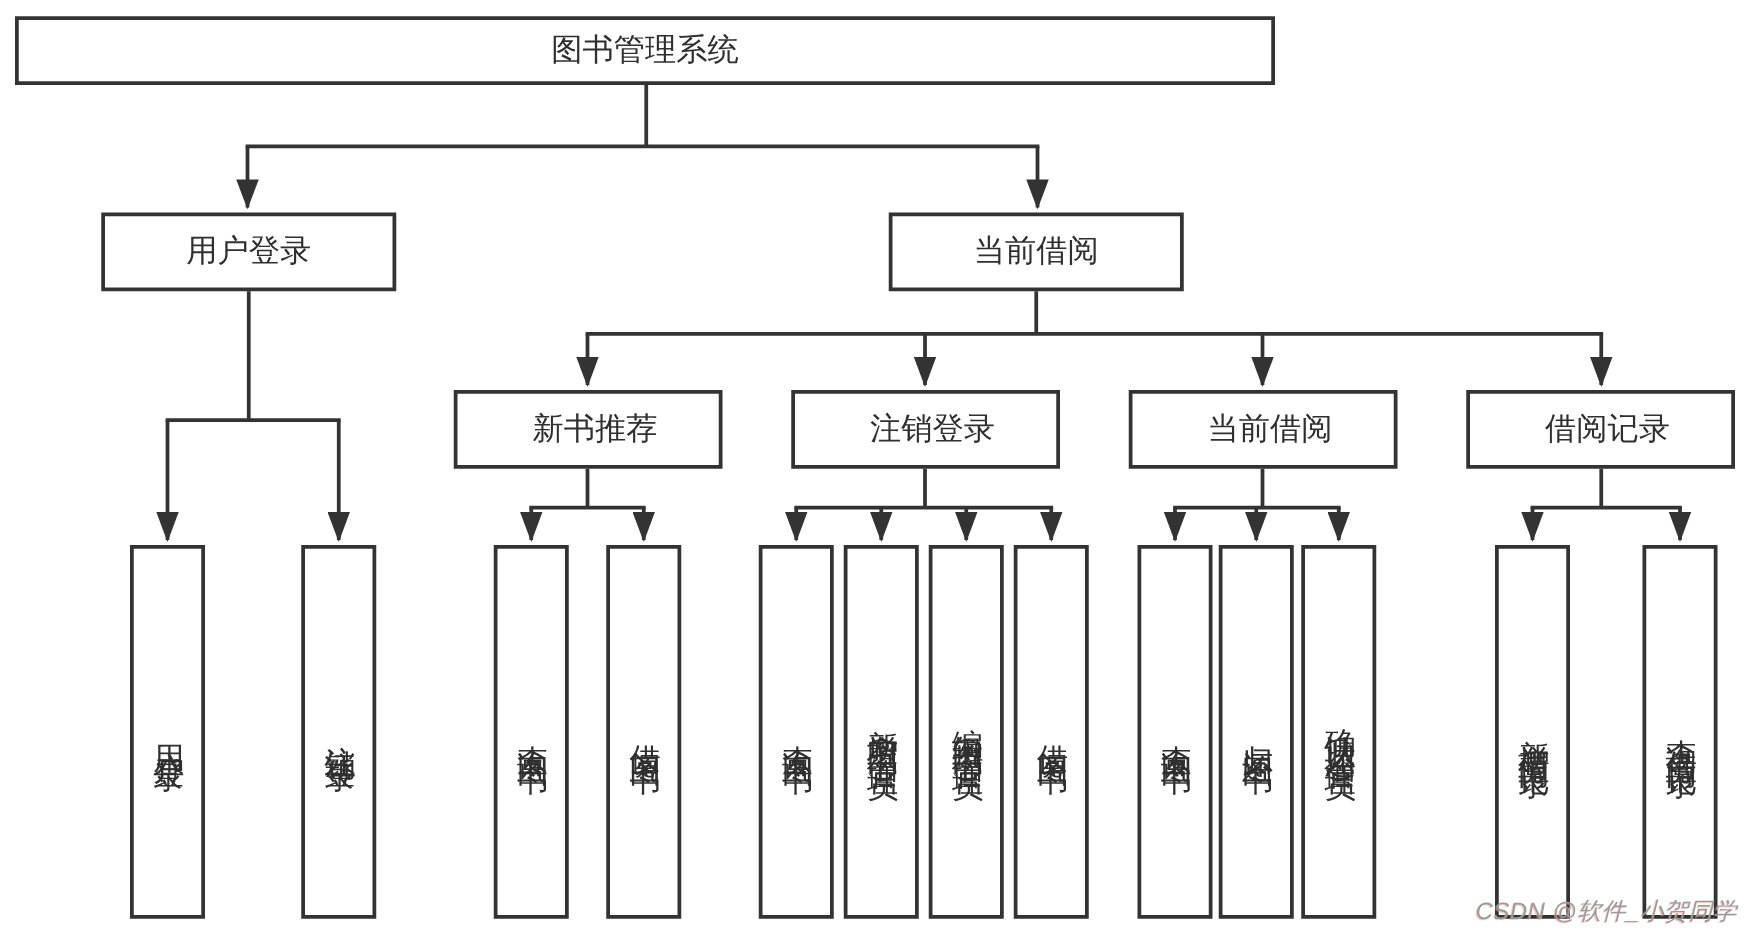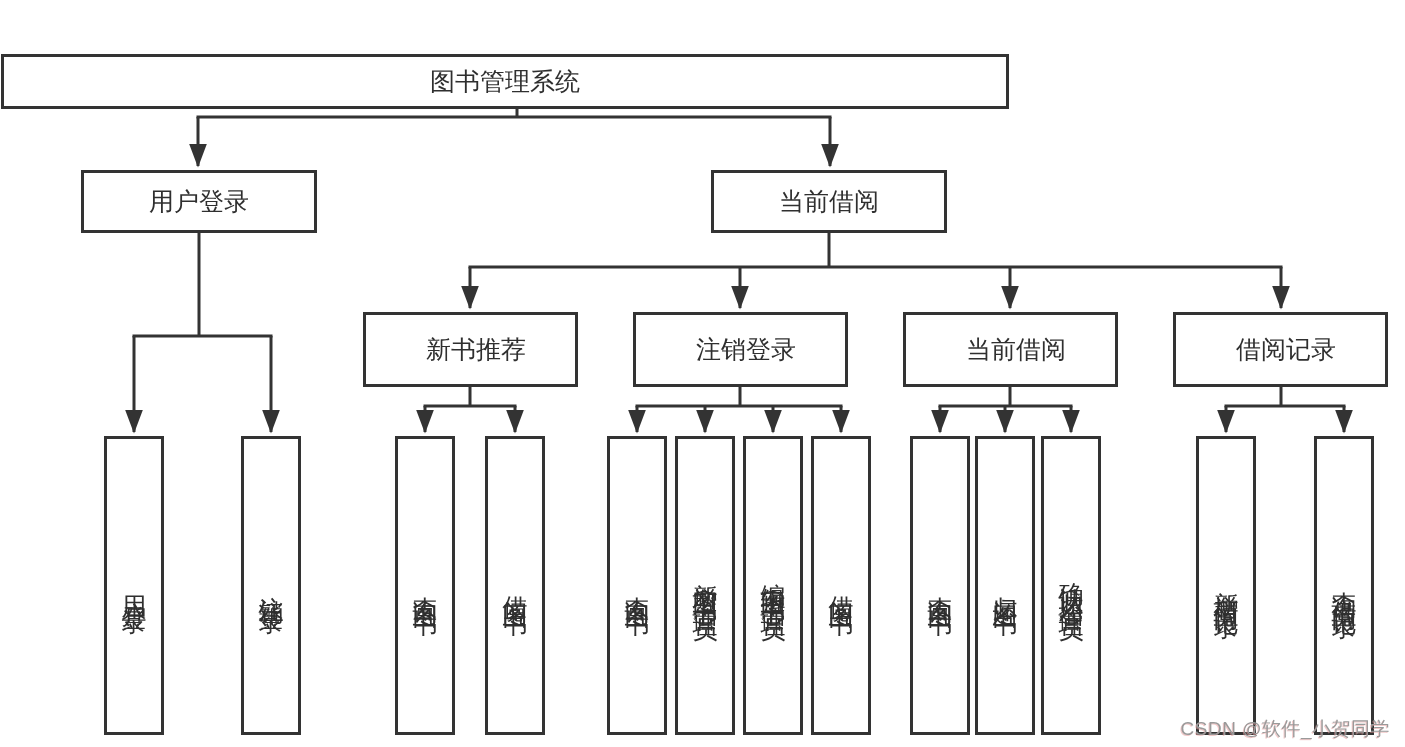--- a/index.html
+++ b/index.html
@@ -20,38 +20,39 @@
     position:absolute;z-index:2;
     box-sizing:border-box;
     border:3px solid var(--line,#333);
     background:#fff;
     display:flex;align-items:center;justify-content:center;
     color:var(--text,#2f2f2f);
     font-size:25px;
     line-height:1;
     white-space:nowrap;
   }
-  .root{left:1px;top:13px;width:1008px;height:55px;margin-top:41px;}
+  .root{left:12px;top:13px;width:1008px;height:55px;}
   .lvl2{top:170px;width:236px;height:63px;}
-  .lvl3{top:312px;width:215px;height:75px;padding-left:11px;}
+  .lvl3{top:312px;width:215px;height:63px;padding-left:11px;}
   .leaf{top:436px;width:60px;height:299px;}
   .leaf .lbl{
     writing-mode:vertical-rl;
     text-orientation:mixed;
     letter-spacing:5px;
     line-height:1;
     white-space:nowrap;
   }
   .watermark{
     position:absolute;z-index:3;
     right:15px;top:716px;
     font-size:19px;
     color:var(--watermark-text,#9a9a9a);
     text-shadow:-1px 1px 0 rgba(231,157,157,0.55);
     letter-spacing:0.5px;
+    font-style:italic;
   }
 </style>
 </head>
 <body>
 
 <div class="stage">
 
   <svg class="wires" width="1405" height="747" viewBox="0 0 1405 747" aria-hidden="true">
     <defs>
       <marker id="arw" viewBox="0 0 8 6" refX="7.5" refY="3" markerWidth="8" markerHeight="6" orient="auto">

